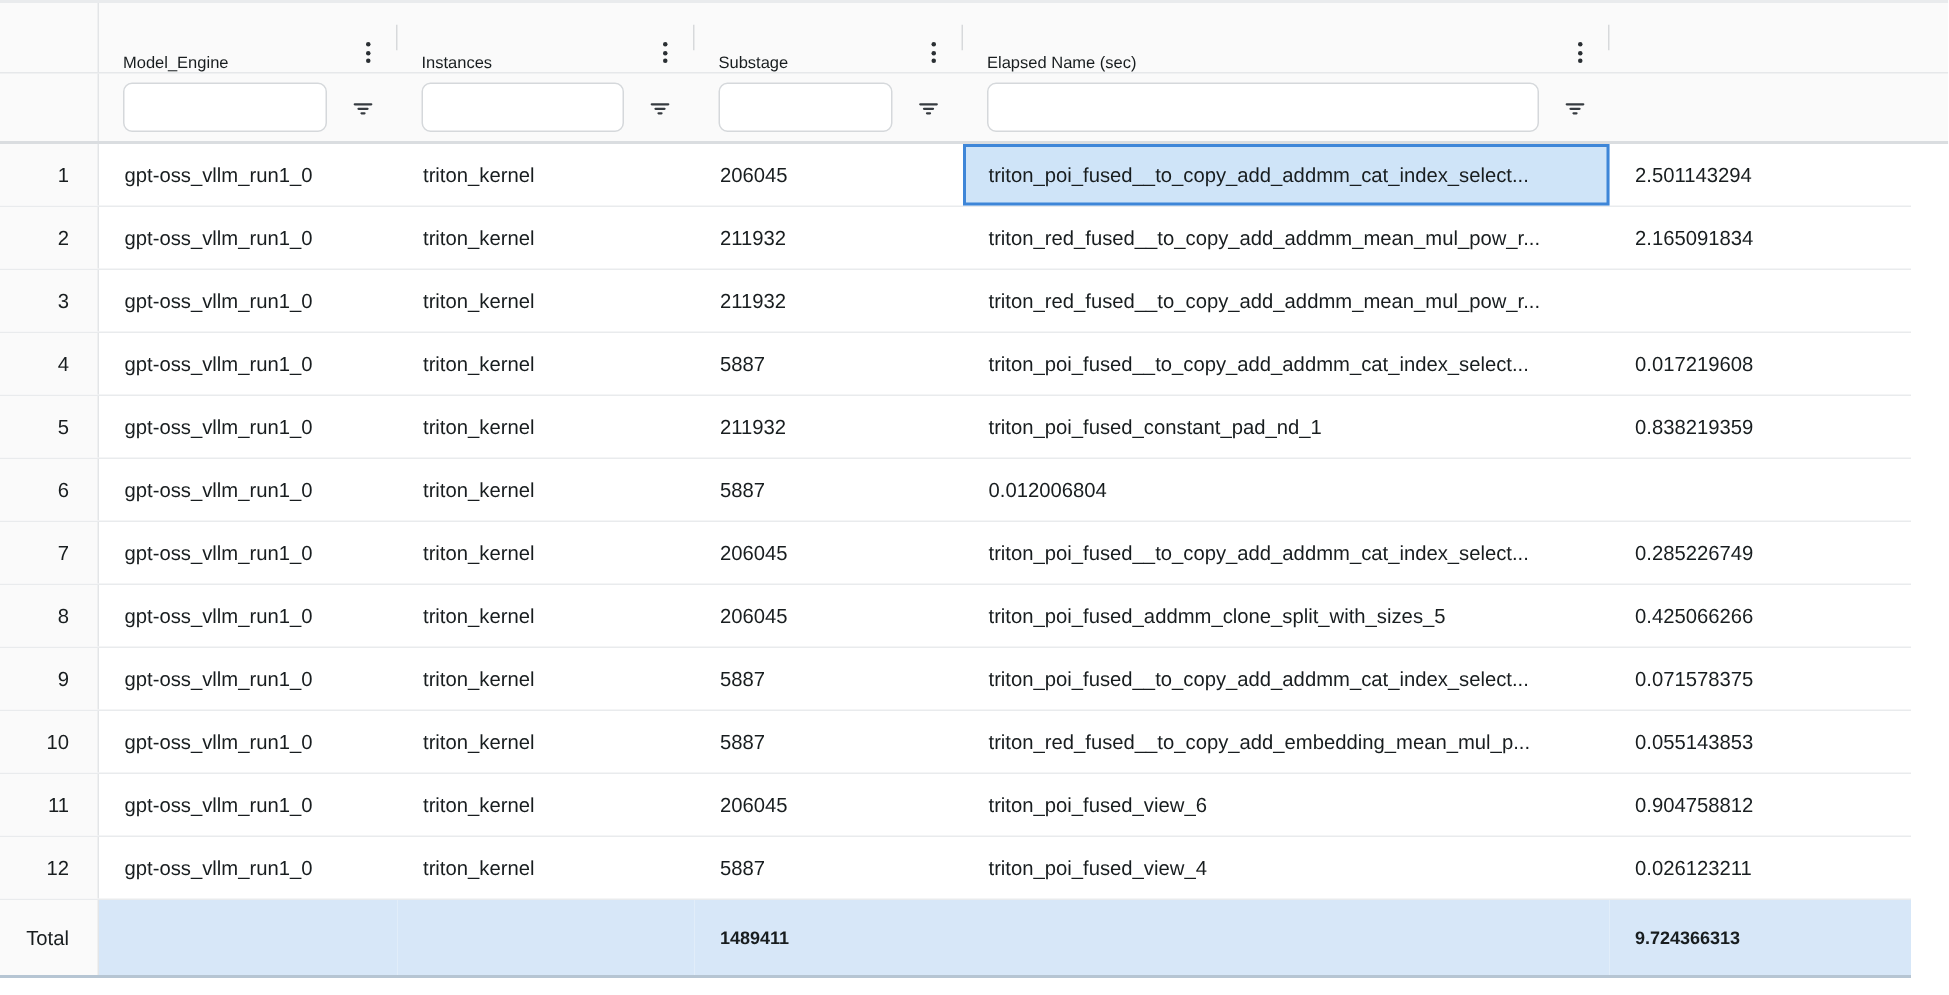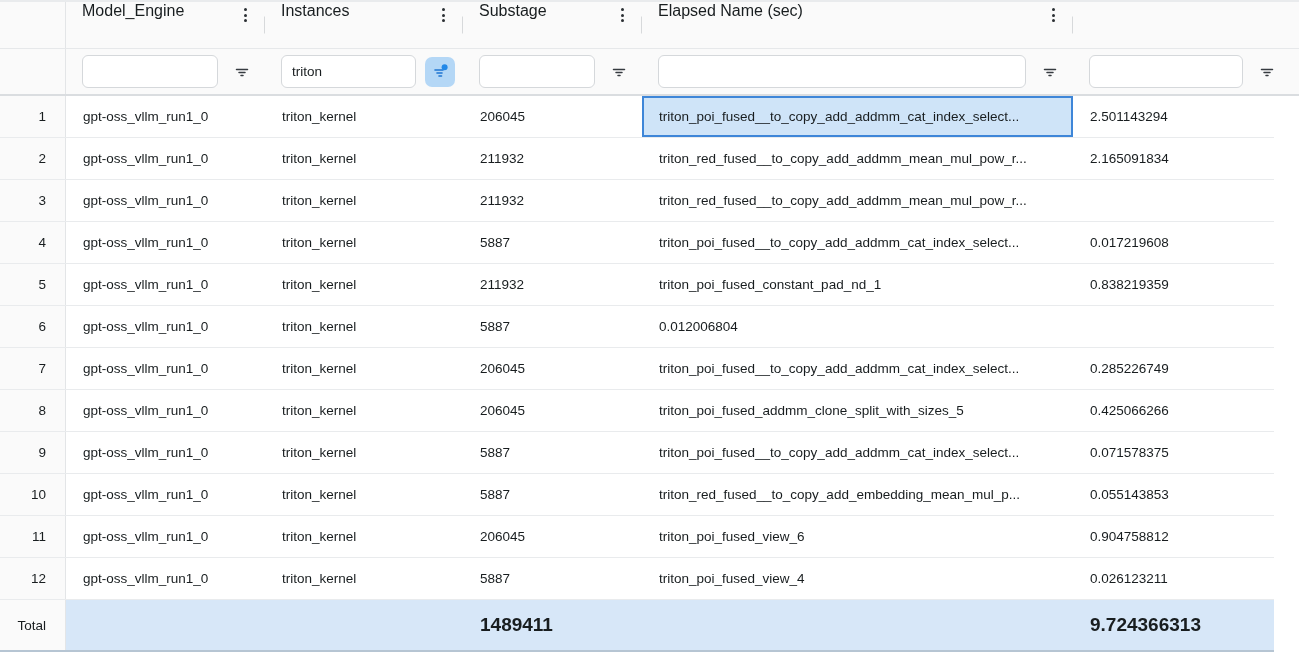--- a/index.html
+++ b/index.html
@@ -11,22 +11,22 @@
   
   .header-area { background:#fafafa; border-top:2px solid #e9ebed; }
   .header-row {
     display:grid; grid-template-columns:66px 199px 198px 179px 431px 217px 1fr;
     height:47px; border-bottom:1px solid #e6e8ea; align-items:center;
   }
   .filter-row {
     display:grid; grid-template-columns:66px 199px 198px 179px 431px 217px 1fr;
     height:47px; border-bottom:2px solid #dadde0; align-items:center;
   }
-  .hcell { position:relative; height:100%; display:flex; align-items:flex-start;
-           padding:0 14px 0 16px; font-size:16px; font-weight:500; }
+  .hcell { position:relative; height:100%; display:flex; align-items:flex-end;
+           padding:0 14px 0 16px; font-size:11px; font-weight:500; }
   .hcell .label { flex:1 1 auto; white-space:nowrap; overflow:hidden; }
   .hcell::after { content:""; position:absolute; right:0; top:50%; transform:translateY(-50%);
                   width:1px; height:17px; background:#d7d9db; }
   .pinned-h { border-right:1px solid #e3e5e7; height:100%; }
   .kebab { display:flex; flex-direction:column; gap:2.5px; padding:6px 4px; cursor:pointer; }
   .kebab i { width:3px; height:3px; border-radius:50%; background:#2a2f33; display:block; }
 
   .fcell { position:relative; height:100%; display:flex; align-items:center;
            gap:9px; padding:0 8px 0 16px; }
   .fcell input {
@@ -48,21 +48,21 @@
   .rownum { justify-content:flex-end; padding-right:19px; background:#fafafa;
             border-right:1px solid #e3e5e7; }
   .cell.selected { background:#cfe4f8; box-shadow:inset 0 0 0 2px #3e86d8; }
 
   
   .total-row {
     display:grid; grid-template-columns:66px 199px 198px 179px 431px 201px;
     width:1274px; height:52px; border-bottom:2px solid #b6c5d3;
   }
   .total-row .tcell { background:#d7e7f8; display:flex; align-items:center;
-                      padding:0 17px; font-size:19px; font-weight:700; }
+                      padding:0 17px; font-size:12px; font-weight:700; }
   .total-row .tlabel { background:#fafafa; border-right:1px solid #e3e5e7;
                        display:flex; align-items:center; justify-content:flex-end;
                        padding-right:19px; font-size:13.5px; font-weight:500; }
 </style>
 </head>
 <body>
 
 <div class="grid">
 
   <div class="header-area">
@@ -113,33 +113,20 @@
           <svg width="18" height="18" viewBox="0 0 18 18">
             <g stroke="#363b40" stroke-width="1.5" stroke-linecap="round">
               <line x1="3.5" y1="6.5" x2="14.5" y2="6.5"></line>
                 <line x1="6" y1="9.5" x2="12" y2="9.5"></line>
                 <line x1="8" y1="12.5" x2="10" y2="12.5"></line>
             </g>
           </svg>
         </button>
       </div>
 
-      <div class="fcell">
-        <input type="text" value="triton" style="">
-        <button class="fbtn active">
-          <svg width="22" height="22" viewBox="0 0 22 22">
-            <g stroke="#1e76d2" stroke-width="1.6" stroke-linecap="round">
-              <line x1="6" y1="9" x2="14" y2="9"></line>
-                <line x1="8" y1="12" x2="13" y2="12"></line>
-                <line x1="10" y1="15" x2="12.5" y2="15"></line>
-            </g>
-            <circle cx="15.6" cy="6.2" r="3" fill="#2288e8"></circle>
-          </svg>
-        </button>
-      </div>
 
       <div class="fcell">
         <input type="text" value="" style="">
         <button class="fbtn">
           <svg width="18" height="18" viewBox="0 0 18 18">
             <g stroke="#363b40" stroke-width="1.5" stroke-linecap="round">
               <line x1="3.5" y1="6.5" x2="14.5" y2="6.5"></line>
                 <line x1="6" y1="9.5" x2="12" y2="9.5"></line>
                 <line x1="8" y1="12.5" x2="10" y2="12.5"></line>
             </g>

